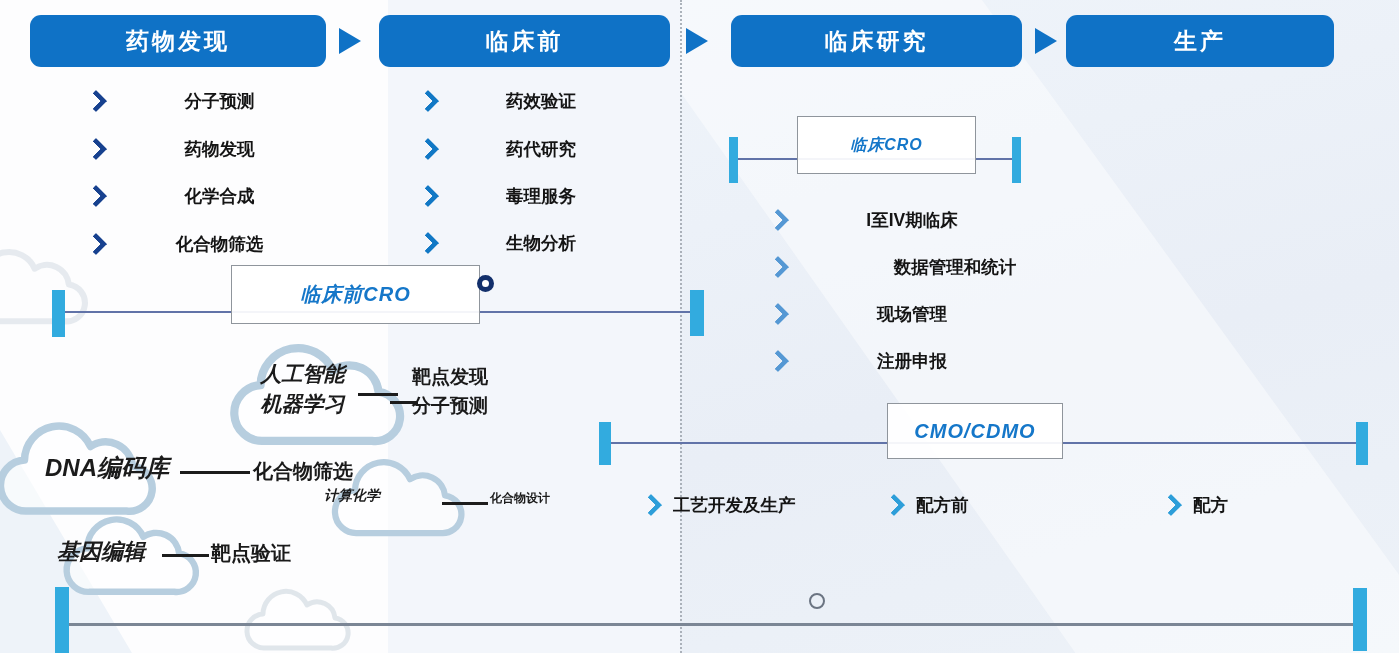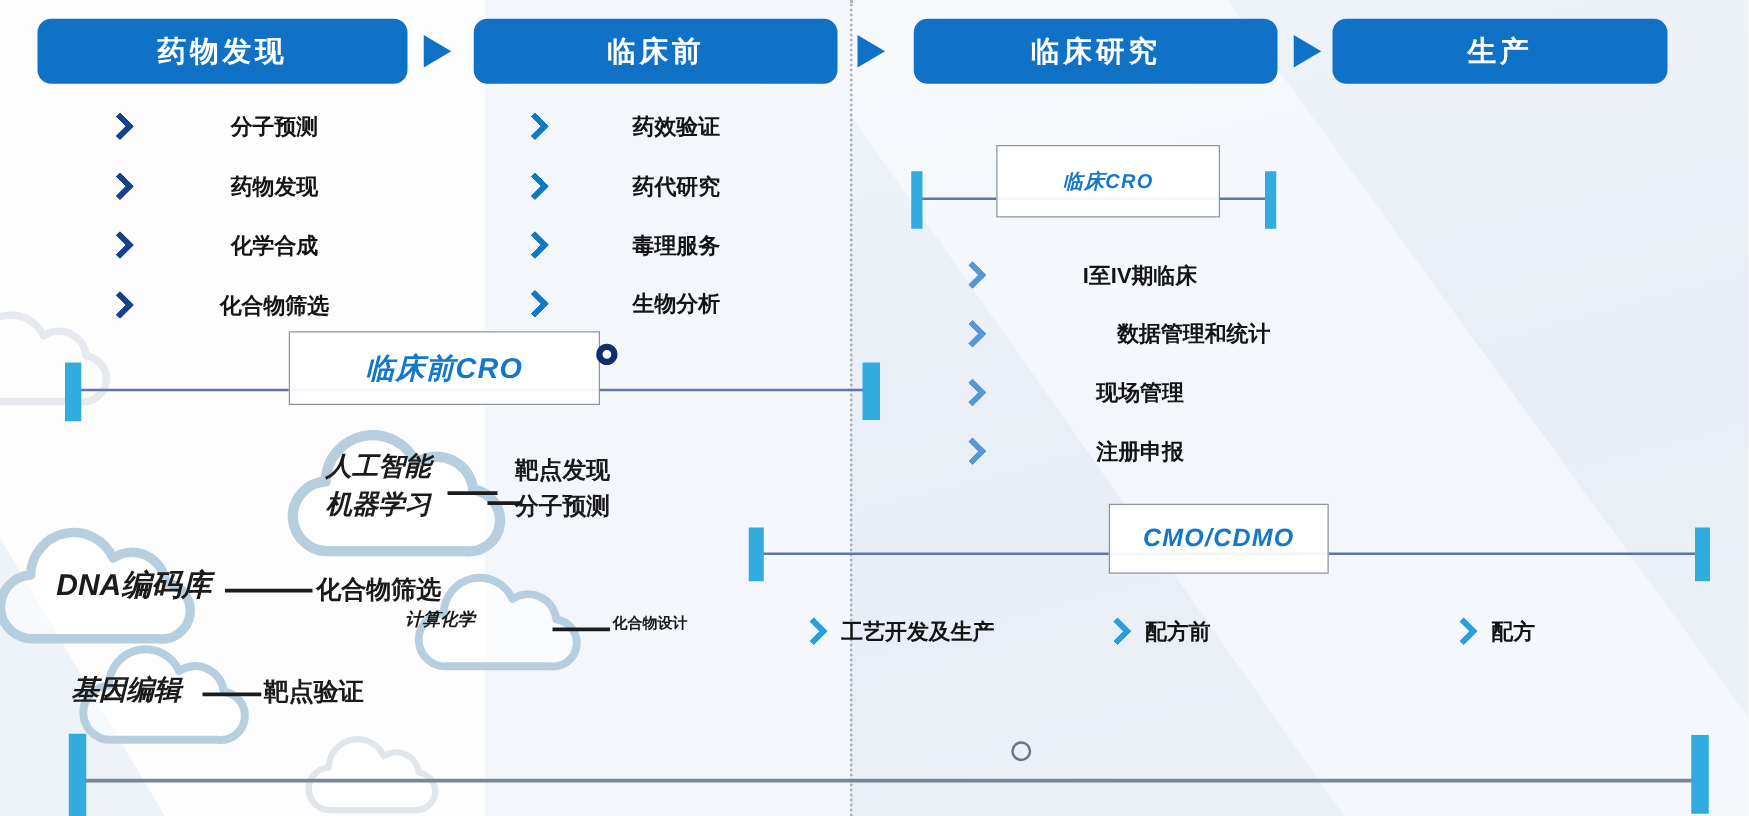--- a/index.html
+++ b/index.html
@@ -176,21 +176,21 @@
   </div>
   <div class="row" style="left:770px;top:348px;">
     <span class="chev c-steel"></span>
     <span class="txt w3">注册申报</span>
   </div>
 
   <div class="scope-line" style="left:55px;top:311px;width:648px;height:2px;"></div>
   <div class="cap" style="left:52px;top:290px;width:13px;height:47px;"></div>
   <div class="cap" style="left:690px;top:290px;width:14px;height:46px;"></div>
   <div class="scope-box" style="left:231px;top:265px;width:247px;height:57px;">
-    <span class="scope-label" style="font-size:23px;">临床前CRO</span>
+    <span class="scope-label" style="font-size:20px;">临床前CRO</span>
   </div>
   <div class="ring-navy" style="left:477px;top:275px;"></div>
 
   <div class="tech-name two-line" style="left:230px;top:359px;width:145px;font-size:21px;text-align:center;">
     <div>人工智能</div>
     <div>机器学习</div>
   </div>
   <div class="dash" style="left:358px;top:393px;width:40px;"></div>
   <div class="dash" style="left:390px;top:401px;width:28px;"></div>
   <div class="tech-app two-line" style="left:412px;top:362px;font-size:19px;line-height:29px;">

